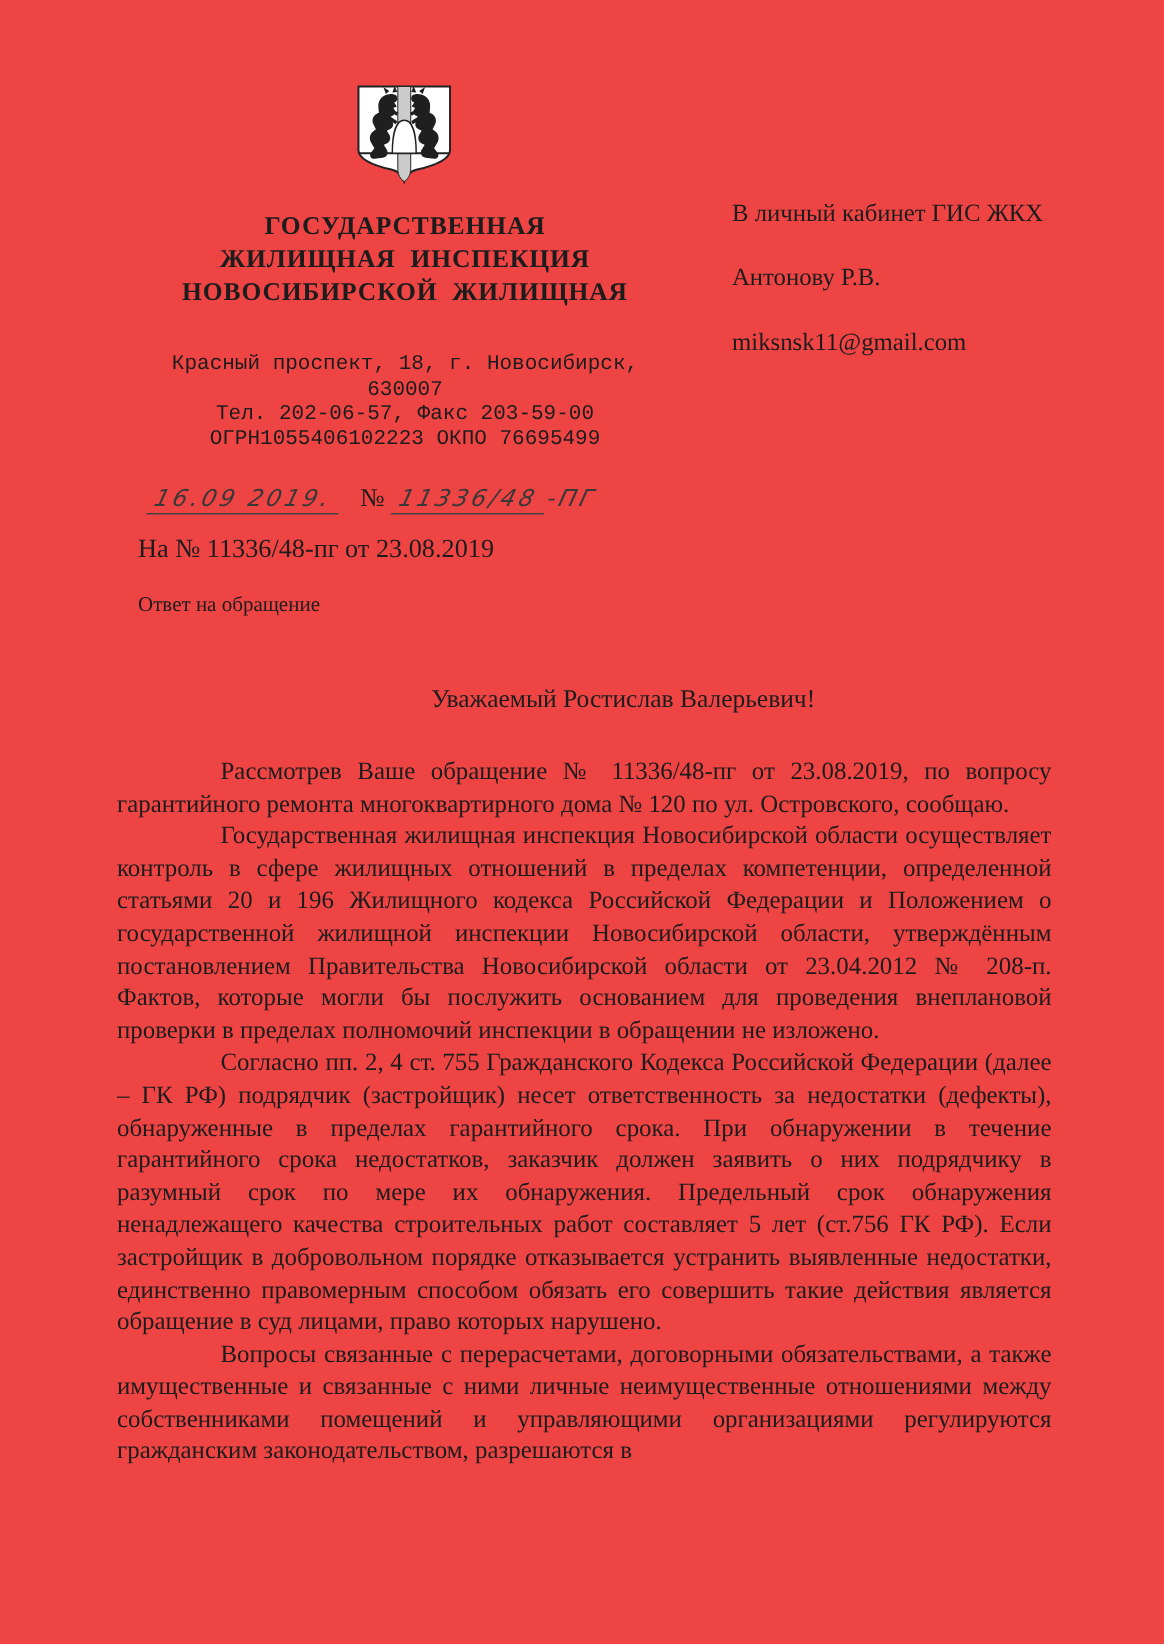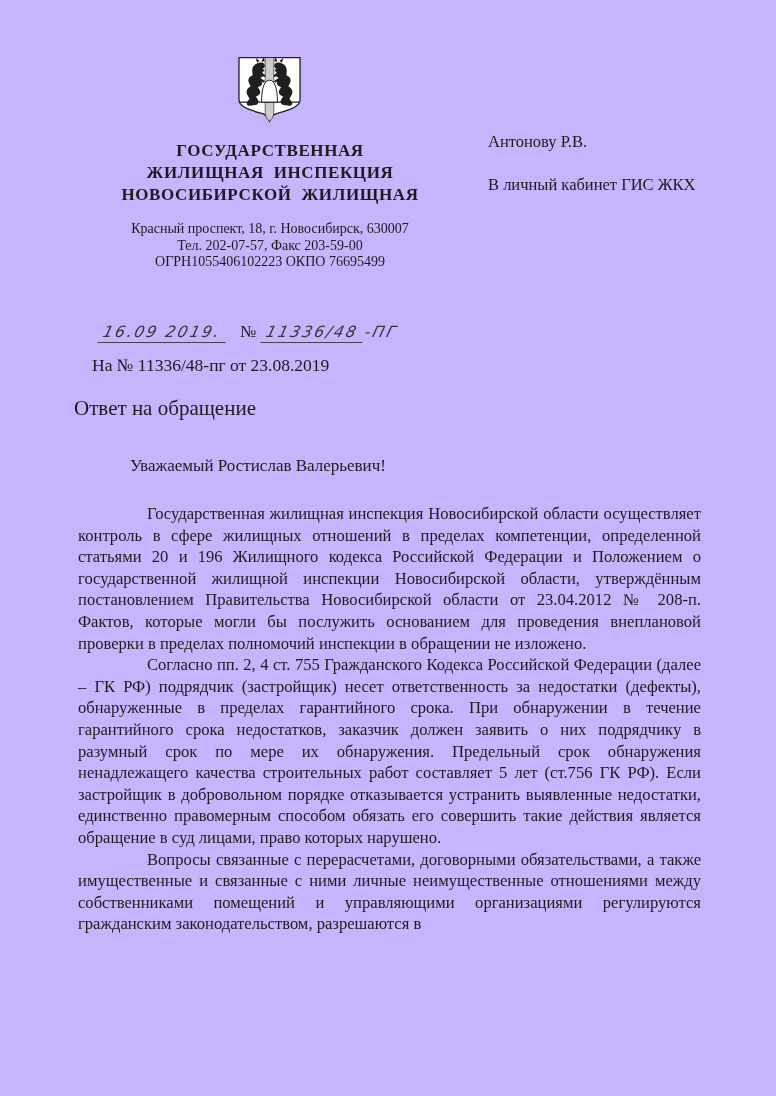--- a/index.html
+++ b/index.html
@@ -4,21 +4,21 @@
 <style>
   html,body{margin:0;padding:0;}
   body{
     background:#e8e8e8;
     font-family:"Liberation Serif","DejaVu Serif",serif;
   }
   .page{
     position:relative;
     width:776px;height:1096px;
     margin:0 auto;
-    background:#c4b5fd;
+    background:#ef4444;
     color:#1c1c1c;
     overflow:hidden;
   }
   
   .coat{
     position:absolute;left:236px;top:55px;width:67px;height:69px;
   }
   
   .org-block{
     position:absolute;left:95px;top:140px;width:350px;
@@ -26,23 +26,24 @@
   }
   .org-name{
     font-weight:bold;
     font-size:17px;
     line-height:22px;
     letter-spacing:0.6px;
     word-spacing:5px;
     white-space:nowrap;
   }
   .org-addr{
-    margin-top:15px;
+    margin-top:29px;
     font-size:14px;
     line-height:16.5px;
+    font-family:Liberation Mono, monospace;
   }
   .org-addr .email{
     text-decoration:underline;
   }
   
   .recipient{
     position:absolute;left:488px;top:131px;
     font-size:16.5px;line-height:22px;
   }
   .recipient div{margin-bottom:21px;white-space:nowrap;}
@@ -71,28 +72,29 @@
   }
   .hw-suffix{margin-left:1px;}
   .ref-line{
     position:absolute;left:92px;top:355px;
     font-size:17.5px;white-space:nowrap;
   }
   .ref-line .u{
     text-underline-offset:3px;
   }
   .subject{
-    position:absolute;left:74px;top:396px;
-    font-size:21px;
+    position:absolute;left:92px;top:396px;
+    font-size:14px;
   }
   
   .body-block{
     position:absolute;left:78px;top:456px;width:623px;
   }
   .salutation{
+    text-align:center;
     padding-left:52px;
     font-size:17px;
     line-height:20px;
     margin:0 0 27px 0;
   }
   .body-block p{
     margin:0;
     font-size:16.6px;
     line-height:21.6px;
     text-align:justify;
@@ -136,45 +138,47 @@
     <use href="#sable"></use>
     <use href="#sable" transform="translate(100,0) scale(-1,1)"></use>
   </svg>
 
   <div class="org-block">
     <div class="org-name">ГОСУДАРСТВЕННАЯ</div>
     <div class="org-name">ЖИЛИЩНАЯ ИНСПЕКЦИЯ</div>
     <div class="org-name">НОВОСИБИРСКОЙ ЖИЛИЩНАЯ</div>
     <div class="org-addr">
       <div>Красный проспект, 18, г. Новосибирск, 630007</div>
-      <div>Тел. 202-07-57, Факс 203-59-00</div>
+      <div>Тел. 202-06-57, Факс 203-59-00</div>
       <div>ОГРН1055406102223 ОКПО 76695499</div>
     </div>
   </div>
 
   <div class="recipient">
+    <div>В личный кабинет ГИС ЖКХ</div>
     <div>Антонову Р.В.</div>
-    <div>В личный кабинет ГИС ЖКХ</div>
+    <div>miksnsk11@gmail.com</div>
   </div>
 
   <div class="ref-handwritten">
     <span class="hw hw-u">16.09 2019.</span>
     <span class="no-sign">№</span>
     <span class="hw hw-u">11336/48</span><span class="hw hw-suffix">-ПГ</span>
   </div>
 
   <div class="ref-line">
     <span>На</span>
     <span class="u">№ 11336/48-пг</span>
     <span>от</span>
     <span class="u">23.08.2019</span>
   </div>
 
   <div class="subject">Ответ на обращение</div>
 
   <div class="body-block">
     <div class="salutation">Уважаемый Ростислав Валерьевич!</div>
+    <p>Рассмотрев Ваше обращение № 11336/48-пг от 23.08.2019, по вопросу гарантийного ремонта многоквартирного дома № 120 по ул. Островского, сообщаю.</p>
     <p>Государственная жилищная инспекция Новосибирской области осуществляет контроль в сфере жилищных отношений в пределах компетенции, определенной статьями 20 и 196 Жилищного кодекса Российской Федерации и Положением о государственной жилищной инспекции Новосибирской области, утверждённым постановлением Правительства Новосибирской области от 23.04.2012 № 208-п. Фактов, которые могли бы послужить основанием для проведения внеплановой проверки в пределах полномочий инспекции в обращении не изложено.</p>
     <p>Согласно пп. 2, 4 ст. 755 Гражданского Кодекса Российской Федерации (далее – ГК РФ) подрядчик (застройщик) несет ответственность за недостатки (дефекты), обнаруженные в пределах гарантийного срока. При обнаружении в течение гарантийного срока недостатков, заказчик должен заявить о них подрядчику в разумный срок по мере их обнаружения. Предельный срок обнаружения ненадлежащего качества строительных работ составляет 5 лет (ст.756 ГК РФ). Если застройщик в добровольном порядке отказывается устранить выявленные недостатки, единственно правомерным способом обязать его совершить такие действия является обращение в суд лицами, право которых нарушено.</p>
     <p>Вопросы связанные с перерасчетами, договорными обязательствами, а также имущественные и связанные с ними личные неимущественные отношениями между собственниками помещений и управляющими организациями регулируются гражданским законодательством, разрешаются в</p>
   </div>
 
 </div>
 
 </body></html>

